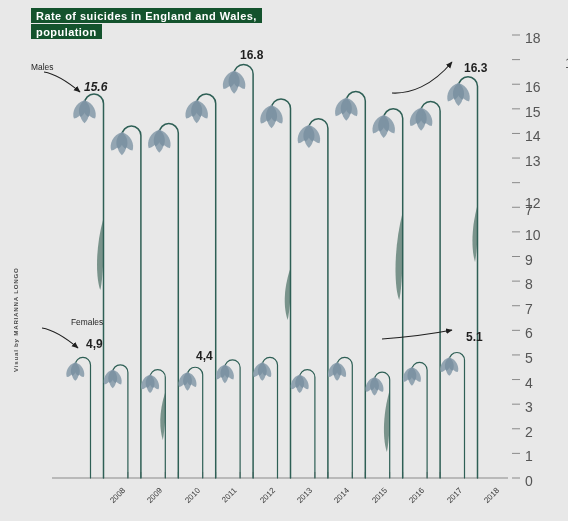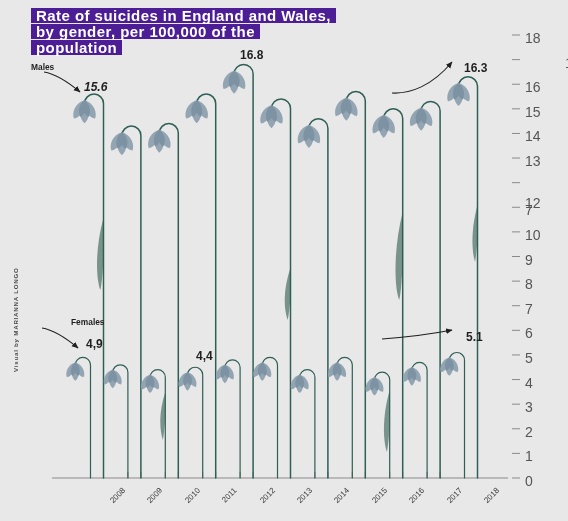--- a/index.html
+++ b/index.html
@@ -13,22 +13,22 @@
   #stage{position:absolute;inset:0;}
   svg.layer{position:absolute;left:0;top:0;width:568px;height:521px;overflow:visible;}
 
   
   #title-block{
     position:absolute;left:31px;top:8px;
     z-index:6;
   }
   #title-block .tline{
     display:block;width:max-content;
-    background:#4c1d95;color:#ffffff;
-    font-size:15px;font-weight:bold;
+    background:#14532d;color:#ffffff;
+    font-size:11px;font-weight:bold;
     letter-spacing:.45px;
     padding:2.5px 5px 2.5px 5px;
     line-height:10px;
     margin-bottom:1px;
   }
 
   
   #credit{
     position:absolute;left:12px;top:372px;
     width:120px;
@@ -49,37 +49,36 @@
     position:absolute;
     font-size:8px;color:#3a3a3a;
     transform:rotate(-45deg);
     transform-origin:100% 0;
     white-space:nowrap;
   }
 
   
   .anno{
     position:absolute;
-    font-size:8.4px;font-weight:bold;color:#1f1f1f;
+    font-size:8.4px;font-weight:normal;color:#1f1f1f;
     white-space:nowrap;
   }
   .vallab{
     position:absolute;
     font-size:12px;font-weight:bold;color:#1f1f1f;
     white-space:nowrap;
   }
 </style>
 </head>
 <body>
 
 <div id="stage">
 
   <div id="title-block">
     <span class="tline">Rate of suicides in England and Wales,</span>
-    <span class="tline">by gender, per 100,000  of the</span>
     <span class="tline">population</span>
   </div>
 
   <div id="credit">Visual by MARIANNA LONGO</div>
 
   <svg class="layer" id="chart-svg" viewBox="0 0 568 521">
     <defs>
       <marker id="arrowhead" markerWidth="7" markerHeight="7" refX="5.5" refY="2.6" orient="auto" markerUnits="strokeWidth">
         <path d="M0,0 L6,2.6 L0,5.2 Z" fill="#1f1f1f"></path>
       </marker>

